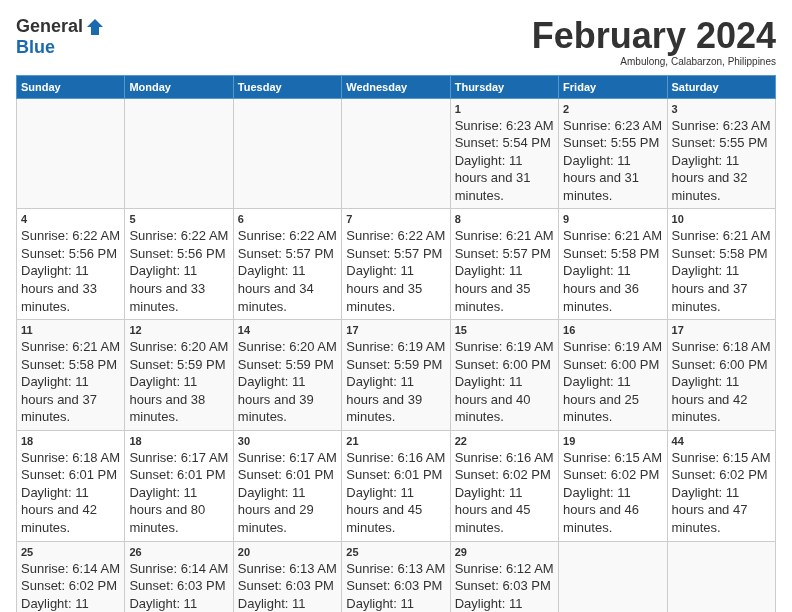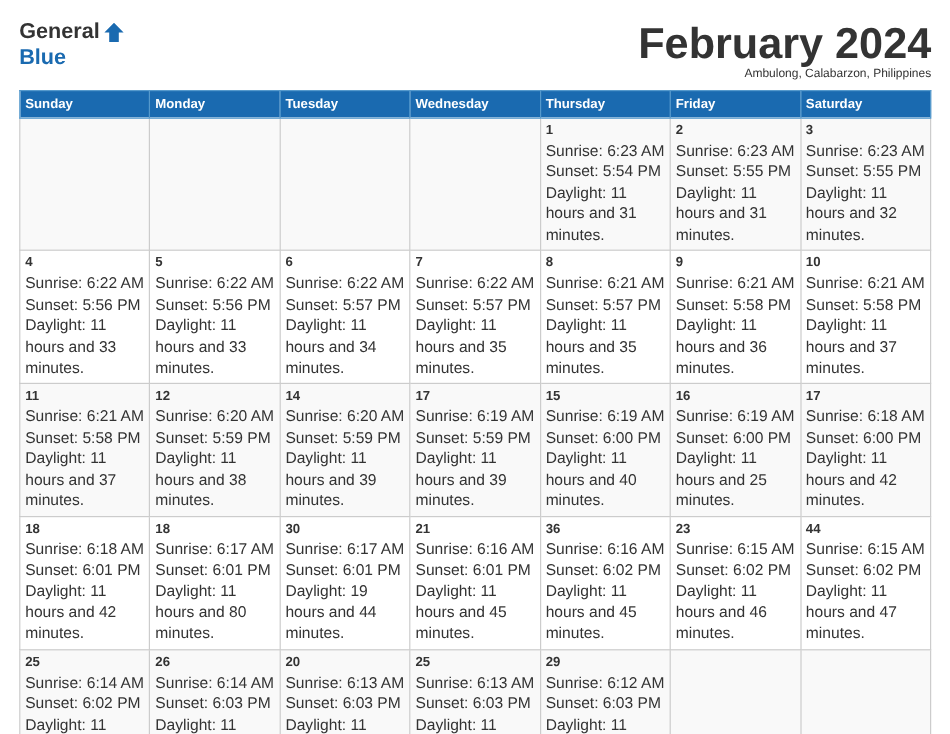--- a/index.html
+++ b/index.html
@@ -207,32 +207,32 @@
         <td>
           <span class="day-num">18</span>
           <div class="cell-content"><span>Sunrise: 6:18 AM</span><br><span>Sunset: 6:01 PM</span><br><span>Daylight: 11 hours and 42 minutes.</span><br></div>
         </td>
         <td>
           <span class="day-num">18</span>
           <div class="cell-content"><span>Sunrise: 6:17 AM</span><br><span>Sunset: 6:01 PM</span><br><span>Daylight: 11 hours and 80 minutes.</span><br></div>
         </td>
         <td>
           <span class="day-num">30</span>
-          <div class="cell-content"><span>Sunrise: 6:17 AM</span><br><span>Sunset: 6:01 PM</span><br><span>Daylight: 19 hours and 44 minutes.</span><br></div>
+          <div class="cell-content"><span>Sunrise: 6:17 AM</span><br><span>Sunset: 6:01 PM</span><br><span>Daylight: 11 hours and 29 minutes.</span><br></div>
         </td>
         <td>
           <span class="day-num">21</span>
           <div class="cell-content"><span>Sunrise: 6:16 AM</span><br><span>Sunset: 6:01 PM</span><br><span>Daylight: 11 hours and 45 minutes.</span><br></div>
         </td>
         <td>
-          <span class="day-num">36</span>
+          <span class="day-num">22</span>
           <div class="cell-content"><span>Sunrise: 6:16 AM</span><br><span>Sunset: 6:02 PM</span><br><span>Daylight: 11 hours and 45 minutes.</span><br></div>
         </td>
         <td>
-          <span class="day-num">23</span>
+          <span class="day-num">19</span>
           <div class="cell-content"><span>Sunrise: 6:15 AM</span><br><span>Sunset: 6:02 PM</span><br><span>Daylight: 11 hours and 46 minutes.</span><br></div>
         </td>
         <td>
           <span class="day-num">44</span>
           <div class="cell-content"><span>Sunrise: 6:15 AM</span><br><span>Sunset: 6:02 PM</span><br><span>Daylight: 11 hours and 47 minutes.</span><br></div>
         </td>
       </tr>
       <tr>
         <td>
           <span class="day-num">25</span>

